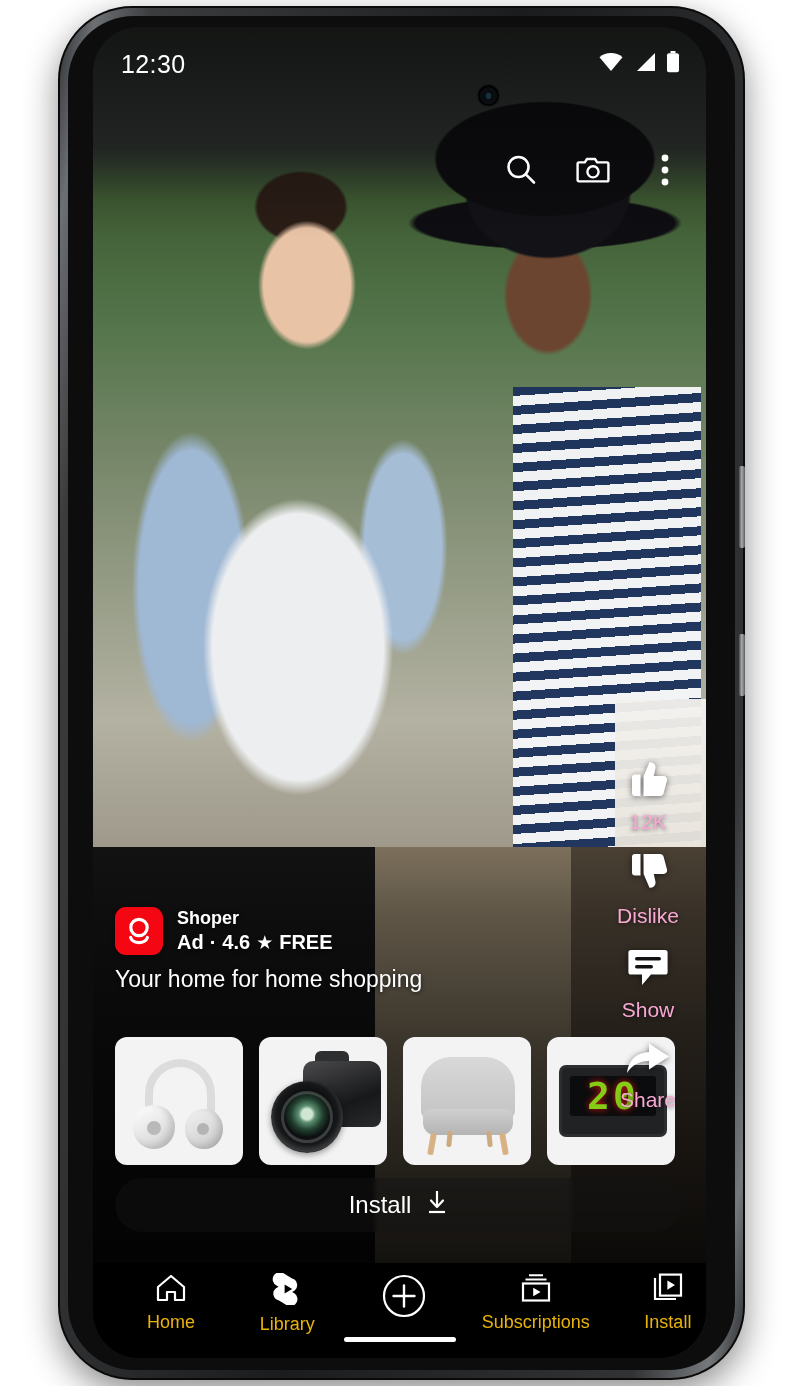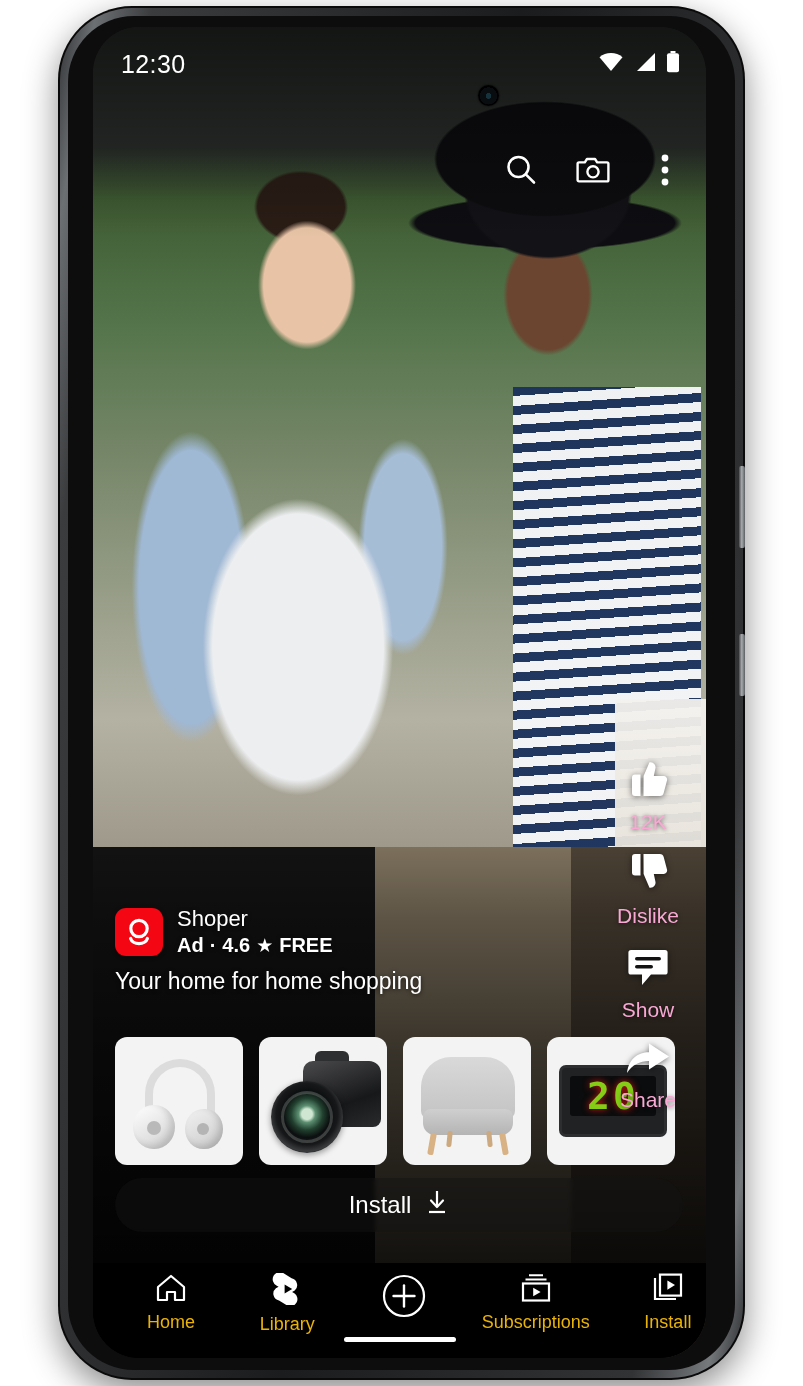--- a/index.html
+++ b/index.html
@@ -123,21 +123,21 @@
 
   
   .adblock{ position:absolute; left:0; right:0; top:880px; z-index:25; color:#fff; }
   .adrow{ display:flex; align-items:center; padding:0 0 0 22px; gap:14px; }
   .applogo{
     width:48px; height:48px; border-radius:11px; background:#f40612;
     display:flex; align-items:center; justify-content:center; flex:none;
     box-shadow:0 1px 4px rgba(0,0,0,.4);
   }
   .adtexts{ display:flex; flex-direction:column; gap:2px; }
-  .adtitle{ font-size:22px; font-weight:normal; text-shadow:0 1px 4px rgba(0,0,0,.65); line-height:1.12; }
+  .adtitle{ font-size:18px; font-weight:bold; text-shadow:0 1px 4px rgba(0,0,0,.65); line-height:1.12; }
   .admeta{ font-size:20px; font-weight:bold; text-shadow:0 1px 4px rgba(0,0,0,.65); display:flex; gap:6px; }
   .admeta .star{ font-size:19px; font-weight:normal; }
   .adtag{ font-size:23px; padding:0 0 0 22px; margin-top:11px; text-shadow:0 1px 4px rgba(0,0,0,.7); }
 
   
   .carousel{
     position:absolute; left:22px; top:1010px; z-index:25;
     display:flex; gap:16px; width:600px; overflow:hidden;
   }
   .pcard{

